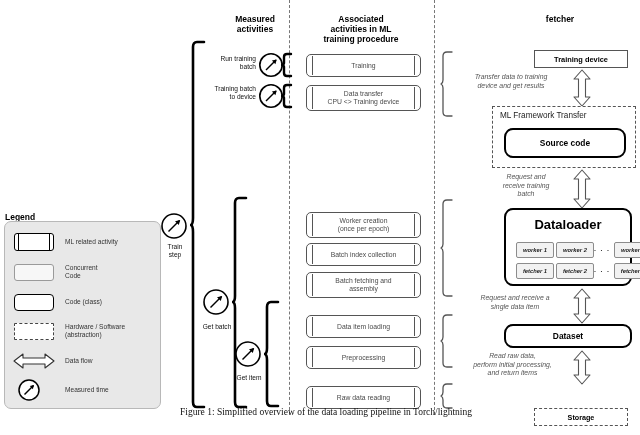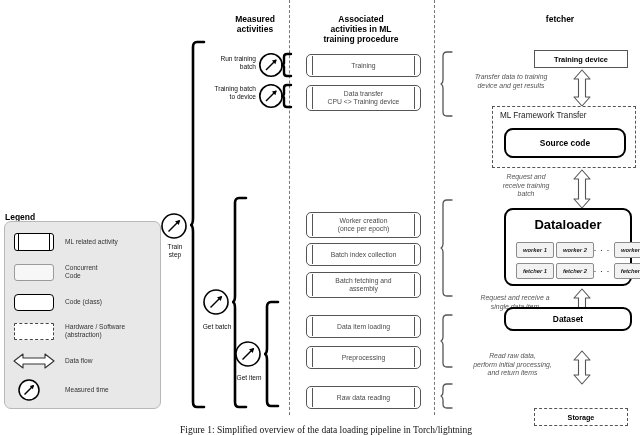--- a/index.html
+++ b/index.html
@@ -317,32 +317,32 @@
   </div>
 
   <svg class="flowarrow" style="left:572px;top:288px;" width="20" height="36" viewBox="0 0 20 36">
     <polygon points="10,1 18,10 13.5,10 13.5,26 18,26 10,35 2,26 6.5,26 6.5,10 2,10" fill="#ffffff" stroke="#555555" stroke-width="1.1" stroke-linejoin="round"></polygon>
   </svg>
   <div class="annot" style="left:460px;top:294px;width:110px;">
     <div>Request and receive a</div>
     <div>single data item</div>
   </div>
 
-  <div class="node node-class" style="left:504px;top:307px;width:128px;height:24px;">
+  <div class="node node-class" style="left:504px;top:324px;width:128px;height:24px;">
     <span>Dataset</span>
   </div>
 
   <svg class="flowarrow" style="left:572px;top:350px;" width="20" height="35" viewBox="0 0 20 35">
     <polygon points="10,1 18,10 13.5,10 13.5,25 18,25 10,34 2,25 6.5,25 6.5,10 2,10" fill="#ffffff" stroke="#555555" stroke-width="1.1" stroke-linejoin="round"></polygon>
   </svg>
   <div class="annot" style="left:455px;top:352px;width:115px;">
     <div>Read raw data,</div>
     <div>perform initial processing,</div>
     <div>and return items</div>
   </div>
 
   <div class="node node-storage" style="left:534px;top:408px;width:94px;height:18px;">
     <span>Storage</span>
   </div>
 
-  <div class="caption" style="top:425px;padding-left:12px;">Figure 1: Simplified overview of the data loading pipeline in Torch/lightning</div>
+  <div class="caption" style="top:407px;padding-left:12px;">Figure 1: Simplified overview of the data loading pipeline in Torch/lightning</div>
 
 </div>
 
 </body></html>

